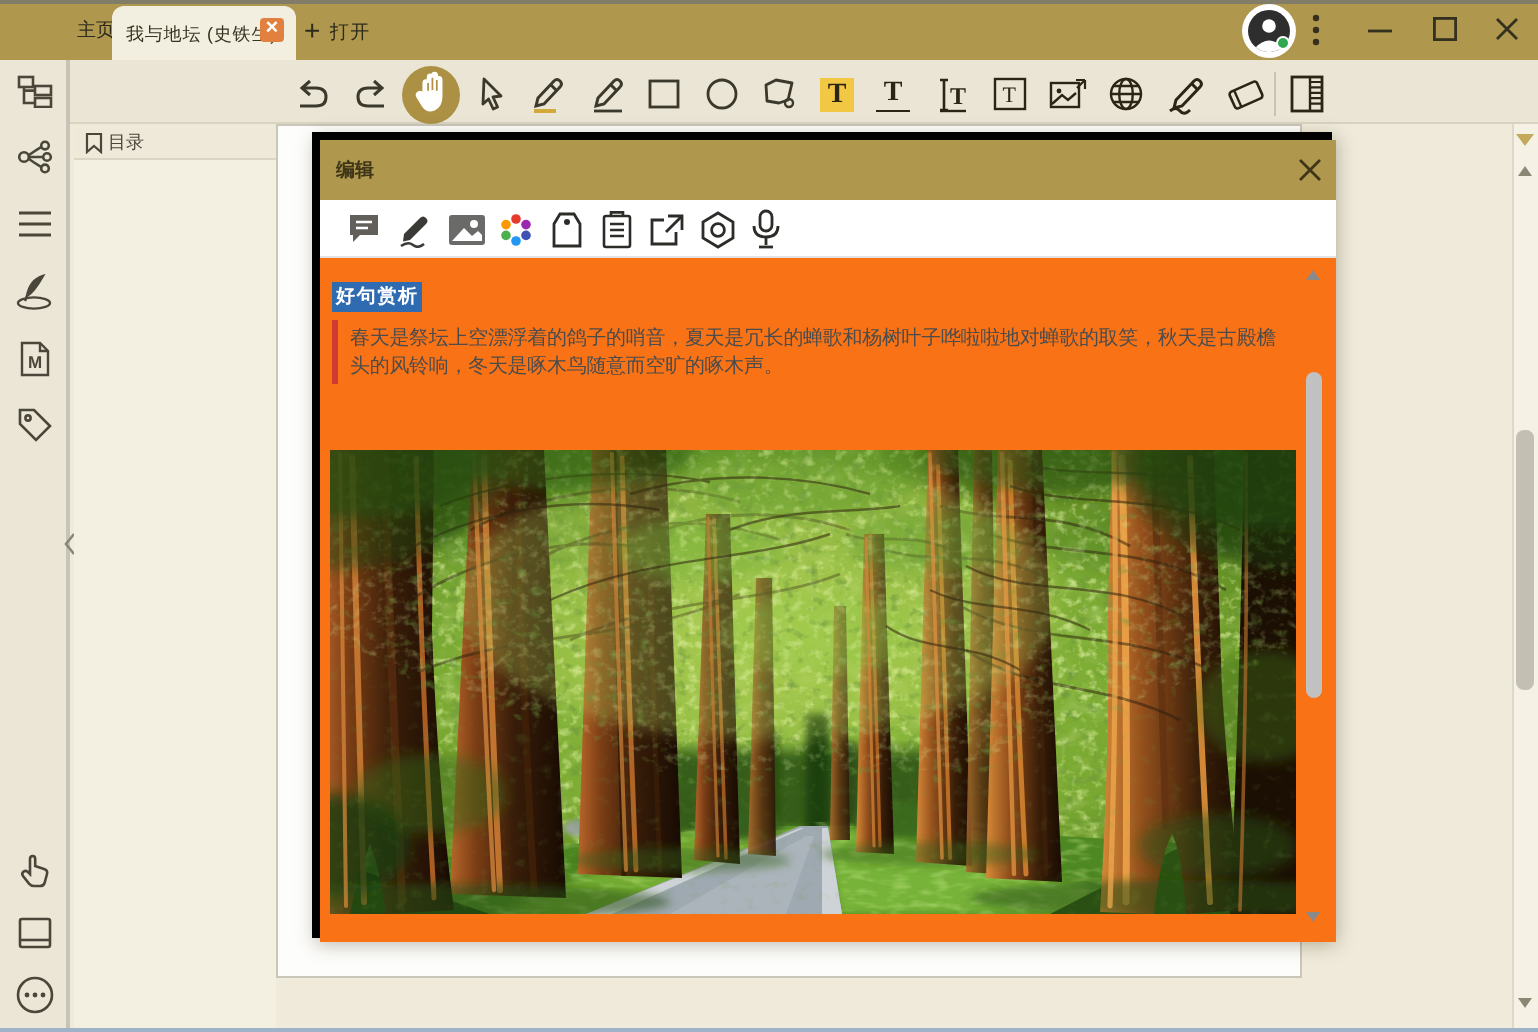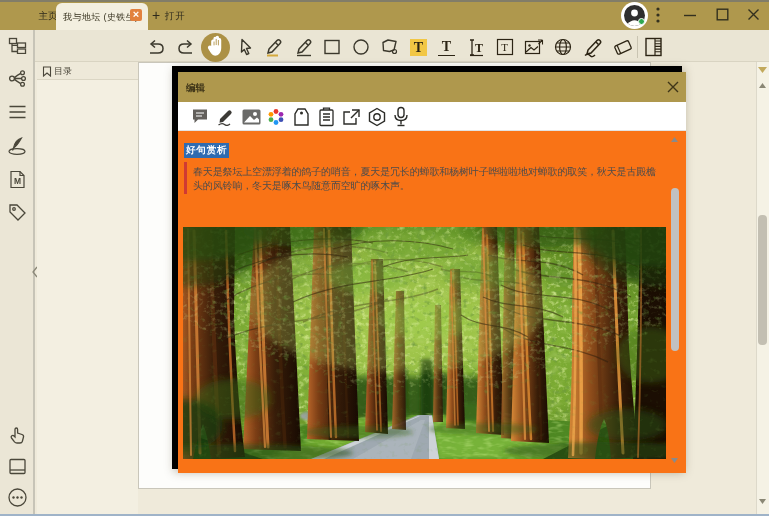--- a/index.html
+++ b/index.html
@@ -14,21 +14,21 @@
 #avatar { left:621px; top:2px; width:27px; height:27px; background:#fff; border-radius:50%; }
 #avatar-in { left:624px; top:5px; width:21px; height:21px; background:#2e2e2e; border-radius:50%; overflow:hidden; }
 #avatar-dot { left:638px; top:18px; width:7px; height:7px; background:#2fa84f; border-radius:50%; border:1px solid #fff; }
 #toolbar { left:35px; top:30px; width:734px; height:32px; background:#eae5d4; border-bottom:1px solid #d9d4c2; }
 #sidebar { left:0; top:30px; width:35px; height:484px; background:#ebe6d6; border-right:2px solid #c7c4b7; }
 #toc { left:37px; top:62px; width:101px; height:452px; background:#f3efe1; }
 #toc-head { left:37px; top:62px; width:101px; height:18px; background:#eee9d9; border-bottom:1px solid #dbd6c4; font-size:9px; color:#4a463a; line-height:19px; padding-left:17px; }
 #page { left:138px; top:62px; width:513px; height:427px; background:#fdfdfb; border:1px solid #c9c6ba; }
 #rsb { left:756px; top:62px; width:13px; height:452px; background:#f5f2e5; border-left:1px solid #ddd9ca; }
 #rsb-thumb { left:758px; top:215px; width:9px; height:130px; background:#c3bfb2; border-radius:4px; }
-#modal { left:172px; top:66px; width:510px; height:403px; background:#fff; border:6px solid #000000; box-shadow:2px 3px 9px rgba(60,50,20,.35); }
+#modal { left:156px; top:66px; width:510px; height:403px; background:#fff; border:4px solid #000000; box-shadow:2px 3px 9px rgba(60,50,20,.35); }
 #modal-head { left:0; top:0; width:508px; height:30px; background:#af984d; }
 #modal-title { left:8px; top:0; height:30px; line-height:31px; font-size:9.5px; color:#3f3518; font-weight:bold; }
 #modal-tools { left:0; top:30px; width:508px; height:29px; background:#fff; border-bottom:1px solid #e3e3e3; }
 #modal-body { left:0; top:59px; width:508px; height:342px; background:#f97316; overflow:hidden; }
 #msb-thumb { left:493px; top:116px; width:8px; height:163px; background:#c1c1c1; border-radius:4px; }
 .cjk { letter-spacing:0.85px;margin-top:10px; }
 #hl { left:6px; top:2px; background:#2f6bb0; color:#fff; font-size:9.5px; font-weight:bold; padding:1px 2px; }
 #quote { left:6px; top:21px; width:478px; border-left:3px solid #d03a33; padding:3px 0 2px 6px; font-size:10px; color:#4c4c4c; line-height:13.5px; letter-spacing:-0.15px; }
 #para { left:6px; top:58px; width:478px; font-size:10px; color:#474747; line-height:13.5px; letter-spacing:-0.15px; }
 #photo { left:5px; top:96px; width:483px; height:232px; }

